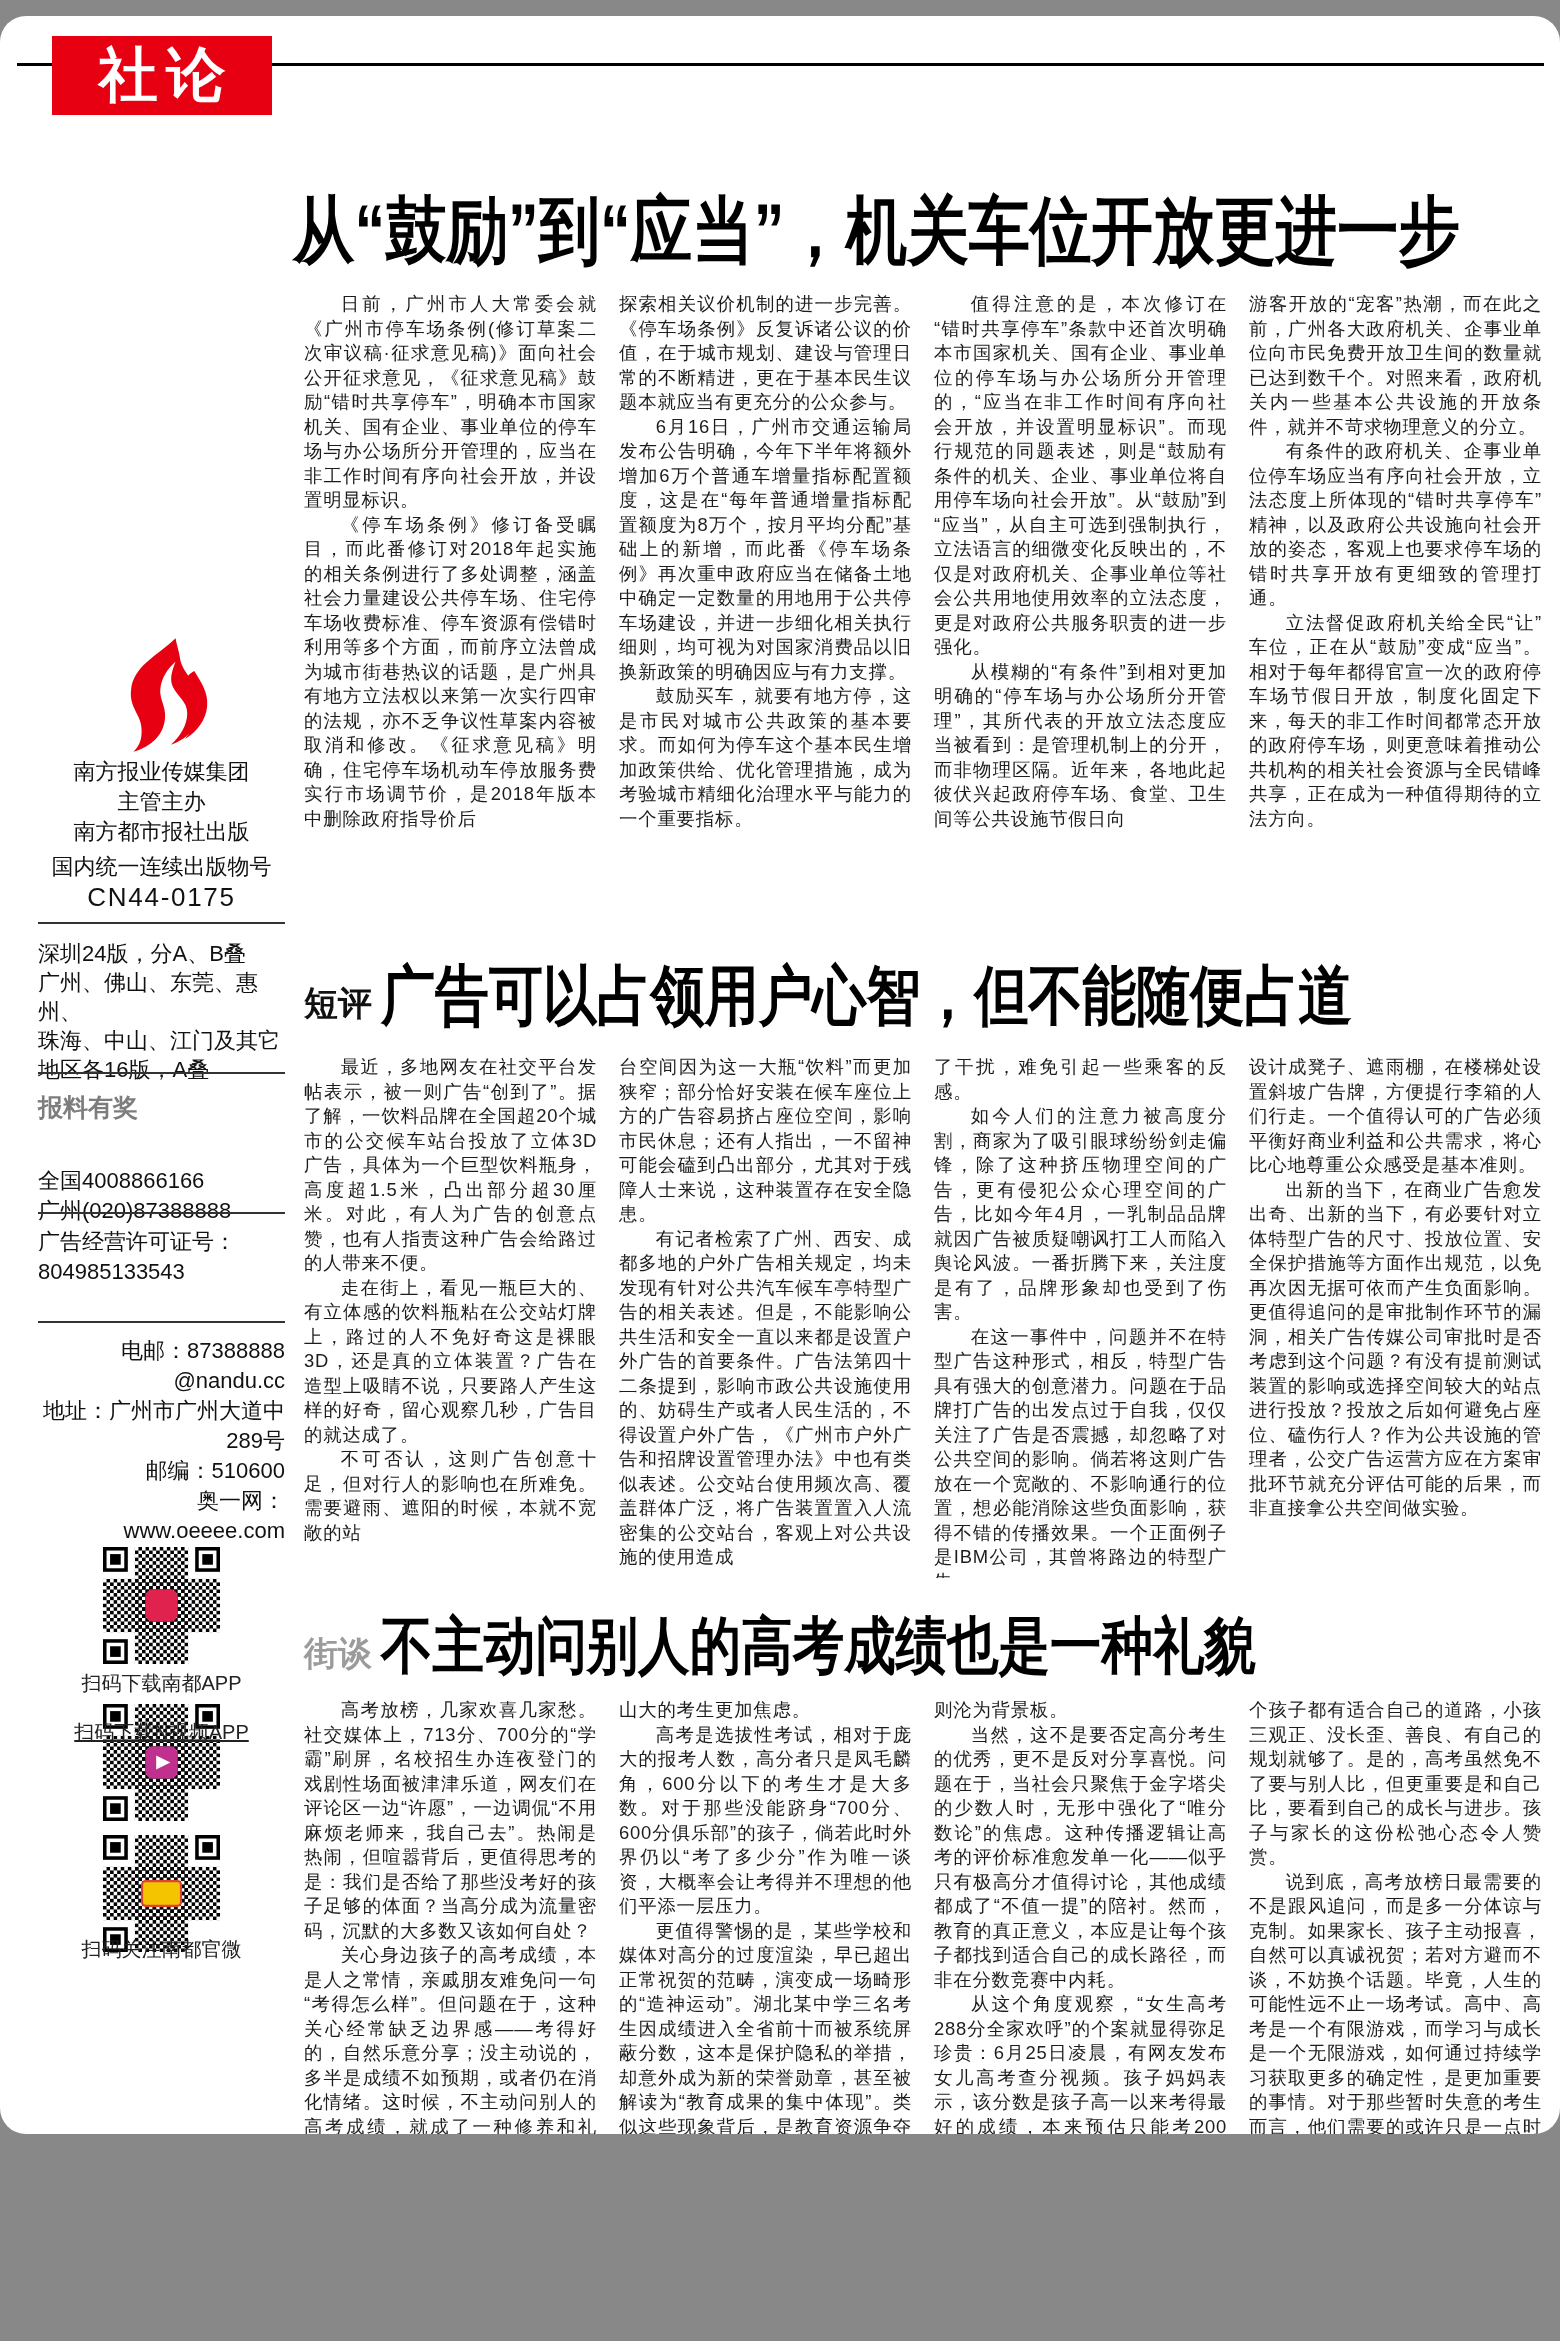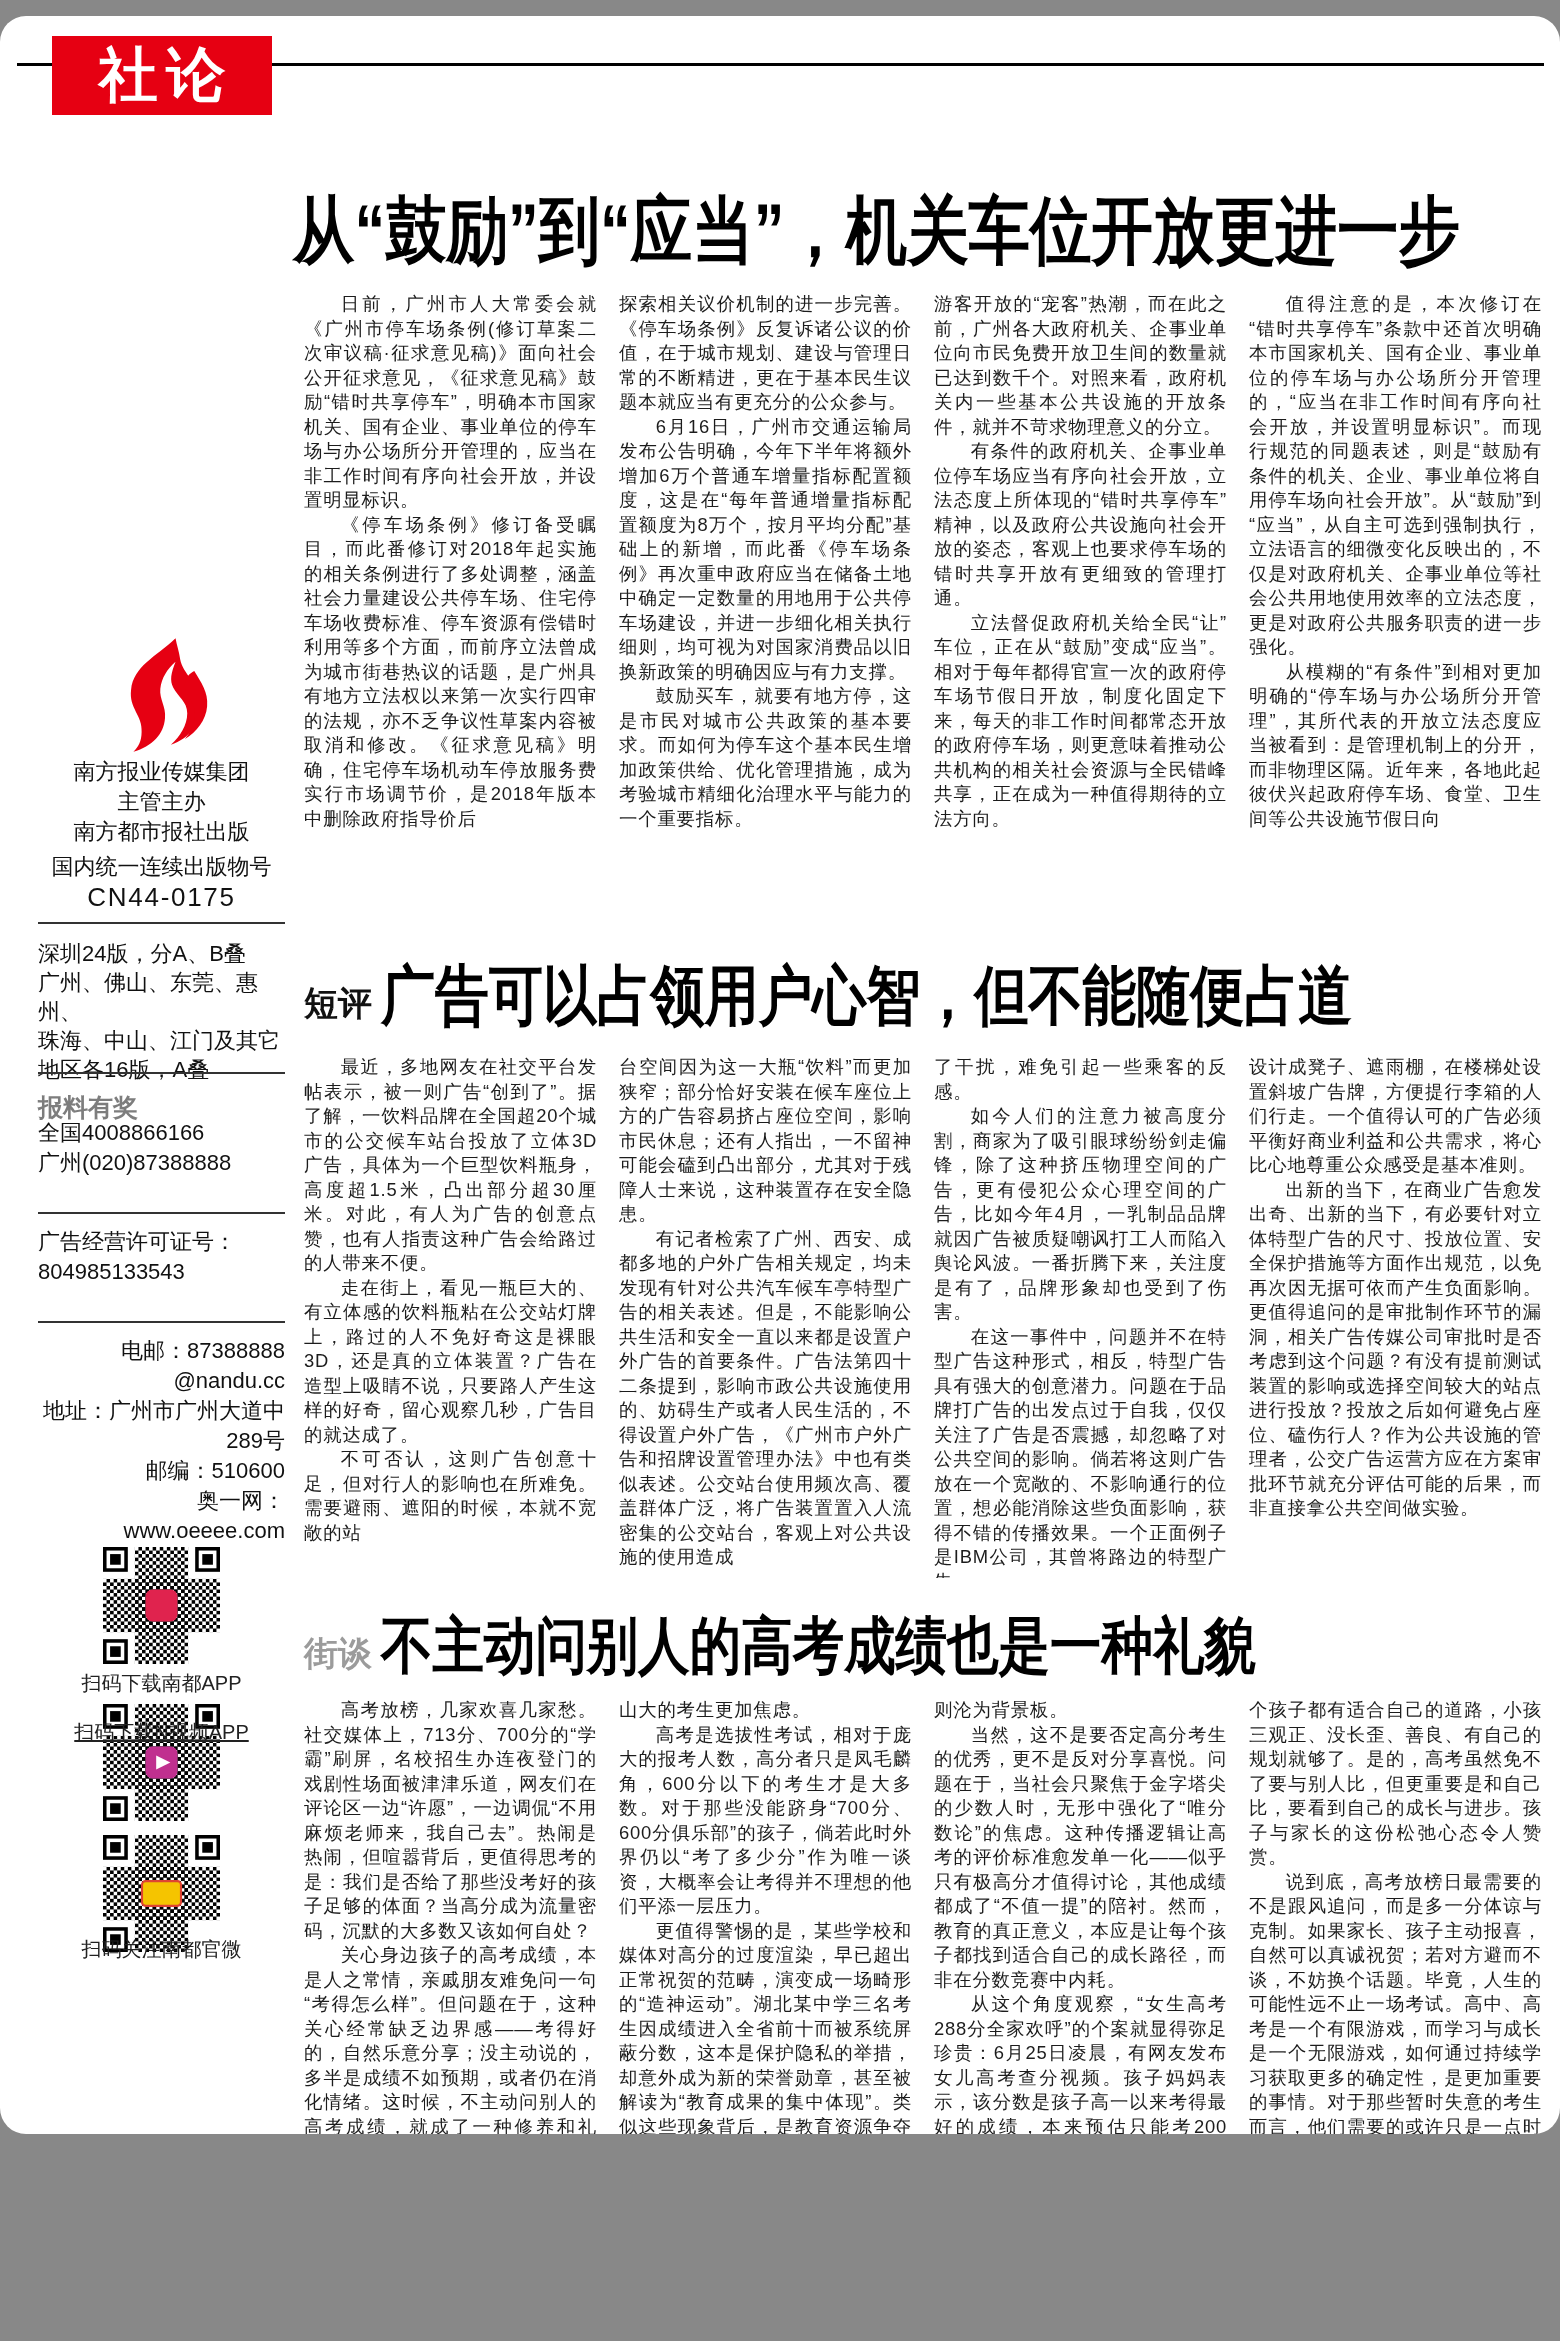--- a/index.html
+++ b/index.html
@@ -87,21 +87,21 @@
     <div class="sb-block" style="top:814px;line-height:29px;">
       <div>深圳24版，分A、B叠</div>
       <div>广州、佛山、东莞、惠州、</div>
       <div>珠海、中山、江门及其它</div>
       <div>地区各16版，A叠</div>
     </div>
 
     <div class="sb-divider" style="top:947px;"></div>
 
     <div class="sb-block" id="sb-tipoff-title" style="top:967px;">报料有奖</div>
-    <div class="sb-block" style="top:993px;">
+    <div class="sb-block" style="top:1041px;">
       <div>全国4008866166</div>
       <div>广州(020)87388888</div>
     </div>
 
     <div class="sb-divider" style="top:1087px;"></div>
 
     <div class="sb-block" style="top:1102px;">
       <div>广告经营许可证号：</div>
       <div>804985133543</div>
     </div>
@@ -200,28 +200,28 @@
     <div class="col">
         <p>日前，广州市人大常委会就《广州市停车场条例(修订草案二次审议稿·征求意见稿)》面向社会公开征求意见，《征求意见稿》鼓励“错时共享停车”，明确本市国家机关、国有企业、事业单位的停车场与办公场所分开管理的，应当在非工作时间有序向社会开放，并设置明显标识。</p>
         <p>《停车场条例》修订备受瞩目，而此番修订对2018年起实施的相关条例进行了多处调整，涵盖社会力量建设公共停车场、住宅停车场收费标准、停车资源有偿错时利用等多个方面，而前序立法曾成为城市街巷热议的话题，是广州具有地方立法权以来第一次实行四审的法规，亦不乏争议性草案内容被取消和修改。《征求意见稿》明确，住宅停车场机动车停放服务费实行市场调节价，是2018年版本中删除政府指导价后</p>
       </div>
     <div class="col">
         <p class="cont">探索相关议价机制的进一步完善。《停车场条例》反复诉诸公议的价值，在于城市规划、建设与管理日常的不断精进，更在于基本民生议题本就应当有更充分的公众参与。</p>
         <p>6月16日，广州市交通运输局发布公告明确，今年下半年将额外增加6万个普通车增量指标配置额度，这是在“每年普通增量指标配置额度为8万个，按月平均分配”基础上的新增，而此番《停车场条例》再次重申政府应当在储备土地中确定一定数量的用地用于公共停车场建设，并进一步细化相关执行细则，均可视为对国家消费品以旧换新政策的明确因应与有力支撑。</p>
         <p>鼓励买车，就要有地方停，这是市民对城市公共政策的基本要求。而如何为停车这个基本民生增加政策供给、优化管理措施，成为考验城市精细化治理水平与能力的一个重要指标。</p>
       </div>
     <div class="col">
+        <p>值得注意的是，本次修订在“错时共享停车”条款中还首次明确本市国家机关、国有企业、事业单位的停车场与办公场所分开管理的，“应当在非工作时间有序向社会开放，并设置明显标识”。而现行规范的同题表述，则是“鼓励有条件的机关、企业、事业单位将自用停车场向社会开放”。从“鼓励”到“应当”，从自主可选到强制执行，立法语言的细微变化反映出的，不仅是对政府机关、企事业单位等社会公共用地使用效率的立法态度，更是对政府公共服务职责的进一步强化。</p>
+        <p>从模糊的“有条件”到相对更加明确的“停车场与办公场所分开管理”，其所代表的开放立法态度应当被看到：是管理机制上的分开，而非物理区隔。近年来，各地此起彼伏兴起政府停车场、食堂、卫生间等公共设施节假日向</p>
+      </div>
+    <div class="col">
         <p class="cont">游客开放的“宠客”热潮，而在此之前，广州各大政府机关、企事业单位向市民免费开放卫生间的数量就已达到数千个。对照来看，政府机关内一些基本公共设施的开放条件，就并不苛求物理意义的分立。</p>
         <p>有条件的政府机关、企事业单位停车场应当有序向社会开放，立法态度上所体现的“错时共享停车”精神，以及政府公共设施向社会开放的姿态，客观上也要求停车场的错时共享开放有更细致的管理打通。</p>
         <p>立法督促政府机关给全民“让”车位，正在从“鼓励”变成“应当”。相对于每年都得官宣一次的政府停车场节假日开放，制度化固定下来，每天的非工作时间都常态开放的政府停车场，则更意味着推动公共机构的相关社会资源与全民错峰共享，正在成为一种值得期待的立法方向。</p>
       </div>
-    <div class="col">
-        <p>值得注意的是，本次修订在“错时共享停车”条款中还首次明确本市国家机关、国有企业、事业单位的停车场与办公场所分开管理的，“应当在非工作时间有序向社会开放，并设置明显标识”。而现行规范的同题表述，则是“鼓励有条件的机关、企业、事业单位将自用停车场向社会开放”。从“鼓励”到“应当”，从自主可选到强制执行，立法语言的细微变化反映出的，不仅是对政府机关、企事业单位等社会公共用地使用效率的立法态度，更是对政府公共服务职责的进一步强化。</p>
-        <p>从模糊的“有条件”到相对更加明确的“停车场与办公场所分开管理”，其所代表的开放立法态度应当被看到：是管理机制上的分开，而非物理区隔。近年来，各地此起彼伏兴起政府停车场、食堂、卫生间等公共设施节假日向</p>
-      </div>
   </div>
 
   <div class="abs tag" id="comment-tag">短评</div>
   <div class="abs headline" id="comment-headline">广告可以占领用户心智，但不能随便占道</div>
   <div class="cols" id="comment-cols">
     <div class="col">
         <p>最近，多地网友在社交平台发帖表示，被一则广告“创到了”。据了解，一饮料品牌在全国超20个城市的公交候车站台投放了立体3D广告，具体为一个巨型饮料瓶身，高度超1.5米，凸出部分超30厘米。对此，有人为广告的创意点赞，也有人指责这种广告会给路过的人带来不便。</p>
         <p>走在街上，看见一瓶巨大的、有立体感的饮料瓶粘在公交站灯牌上，路过的人不免好奇这是裸眼3D，还是真的立体装置？广告在造型上吸睛不说，只要路人产生这样的好奇，留心观察几秒，广告目的就达成了。</p>
         <p>不可否认，这则广告创意十足，但对行人的影响也在所难免。需要避雨、遮阳的时候，本就不宽敞的站</p>
       </div>

